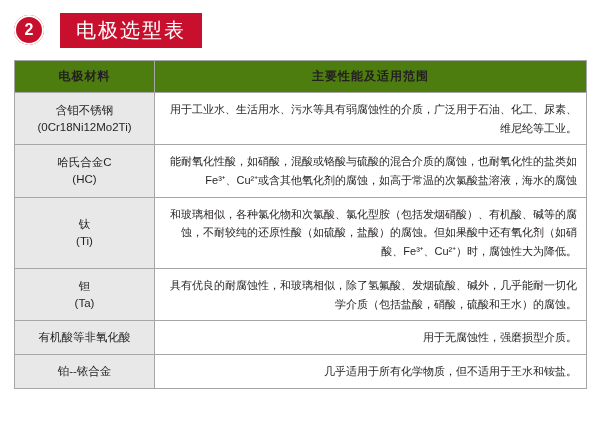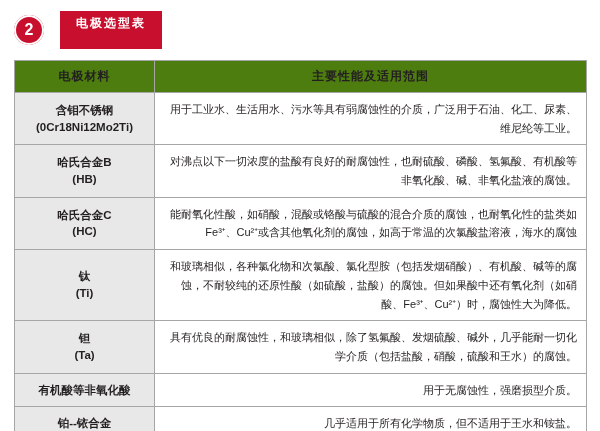--- a/index.html
+++ b/index.html
@@ -40,24 +40,24 @@
     justify-content: center;
     font-size: 16px;
     font-weight: bold;
     box-shadow: 0 0 0 2px #ffffff inset;
     flex: 0 0 auto;
   }
   .title-bar {
     margin-left: 16px;
     background: #c8102e;
     color: #ffffff;
-    font-size: 12px;
-    font-weight: bold;
+    font-size: 20px;
+    font-weight: normal;
     letter-spacing: 2px;
-    padding: 5px 16px 18px 16px;
+    padding: 5px 16px 6px 16px;
     line-height: 1.2;
     display: inline-block;
   }
 
   
   table.spec {
     width: 572px;
     border-collapse: collapse;
     table-layout: fixed;
     font-size: 11px;
@@ -73,21 +73,21 @@
     background: #4d7c0f;
     font-size: 12px;
     font-weight: bold;
     text-align: center;
     padding: 7px 4px;
     letter-spacing: 1px;
   }
   td.mat {
     background: #e8e8e8;
     text-align: center;
-    font-weight: bold;
+    font-weight: normal;
     font-size: 11.5px;
     padding: 6px 4px;
     line-height: 1.45;
   }
   td.desc {
     background: #ffffff;
     text-align: right;
     padding: 7px 9px;
     line-height: 1.7;
     font-size: 11px;
@@ -118,27 +118,20 @@
     <tbody id="tbody">
         <tr>
           <td class="mat">
             <span class="mat-line">含钼不锈钢</span>
             <span class="mat-line">(0Cr18Ni12Mo2Ti)</span>
           </td>
           <td class="desc">用于工业水、生活用水、污水等具有弱腐蚀性的介质，广泛用于石油、化工、尿素、维尼纶等工业。</td>
         </tr>
         <tr>
           <td class="mat">
-            <span class="mat-line">哈氏合金B</span>
-            <span class="mat-line">(HB)</span>
-          </td>
-          <td class="desc">对沸点以下一切浓度的盐酸有良好的耐腐蚀性，也耐硫酸、磷酸、氢氟酸、有机酸等非氧化酸、碱、非氧化盐液的腐蚀。</td>
-        </tr>
-        <tr>
-          <td class="mat">
             <span class="mat-line">哈氏合金C</span>
             <span class="mat-line">(HC)</span>
           </td>
           <td class="desc">能耐氧化性酸，如硝酸，混酸或铬酸与硫酸的混合介质的腐蚀，也耐氧化性的盐类如Fe³⁺、Cu²⁺或含其他氧化剂的腐蚀，如高于常温的次氯酸盐溶液，海水的腐蚀</td>
         </tr>
         <tr>
           <td class="mat">
             <span class="mat-line">钛</span>
             <span class="mat-line">(Ti)</span>
           </td>

